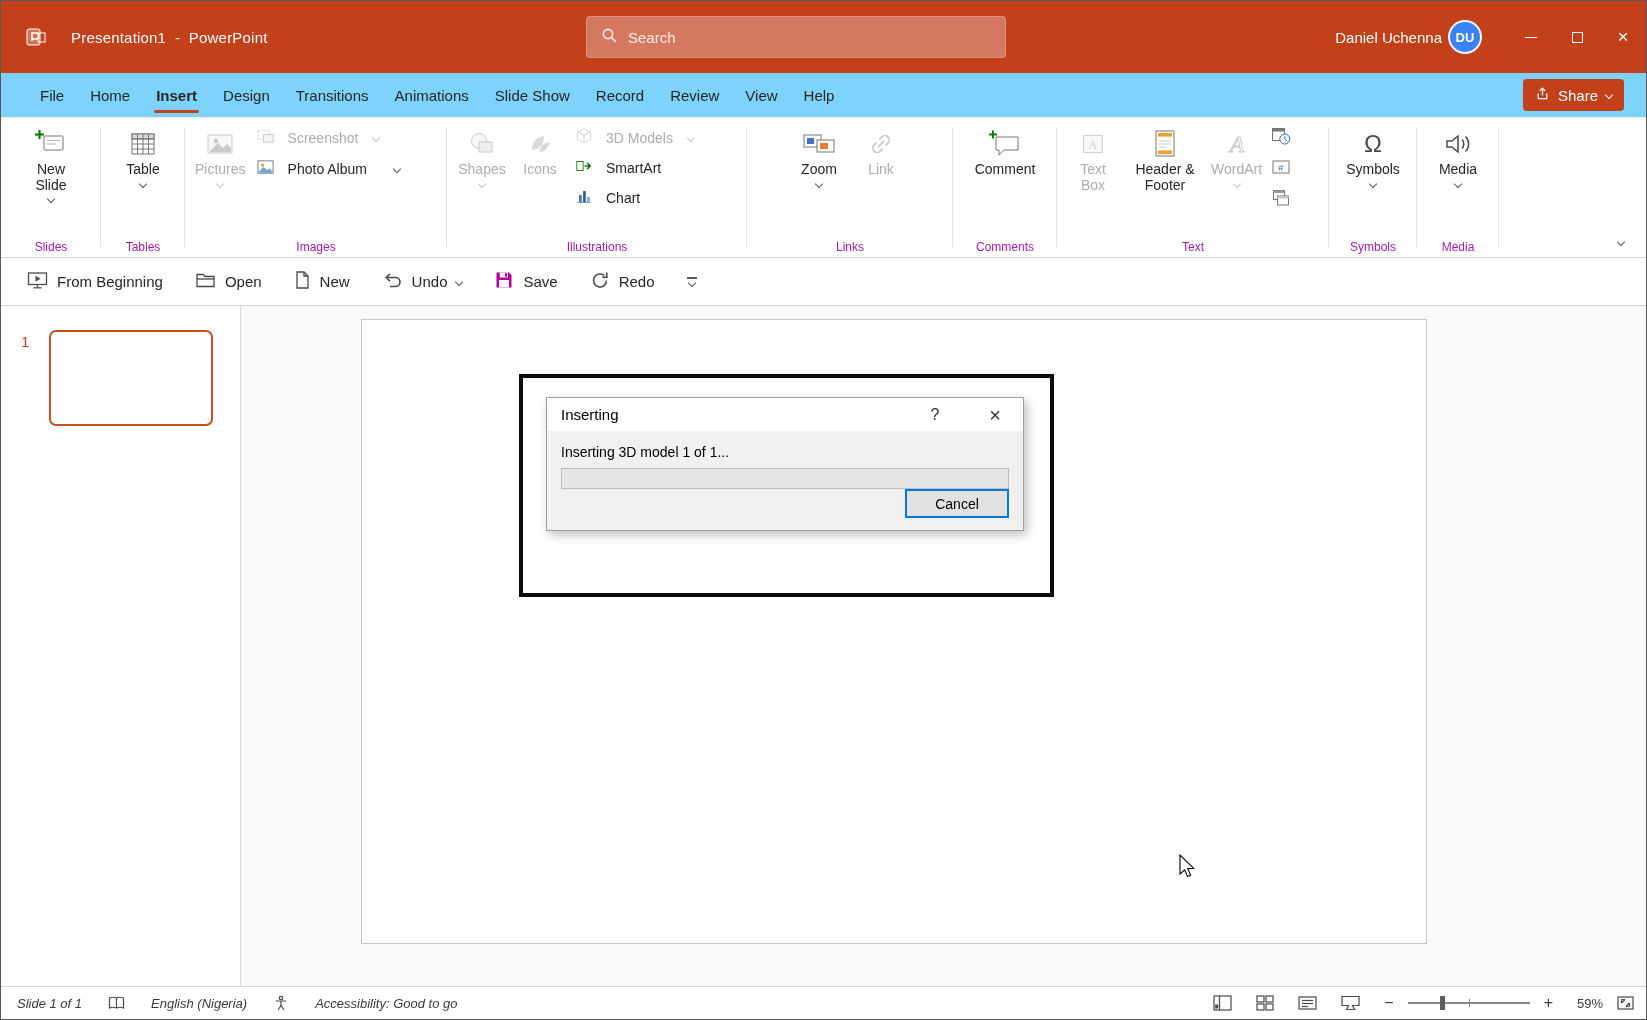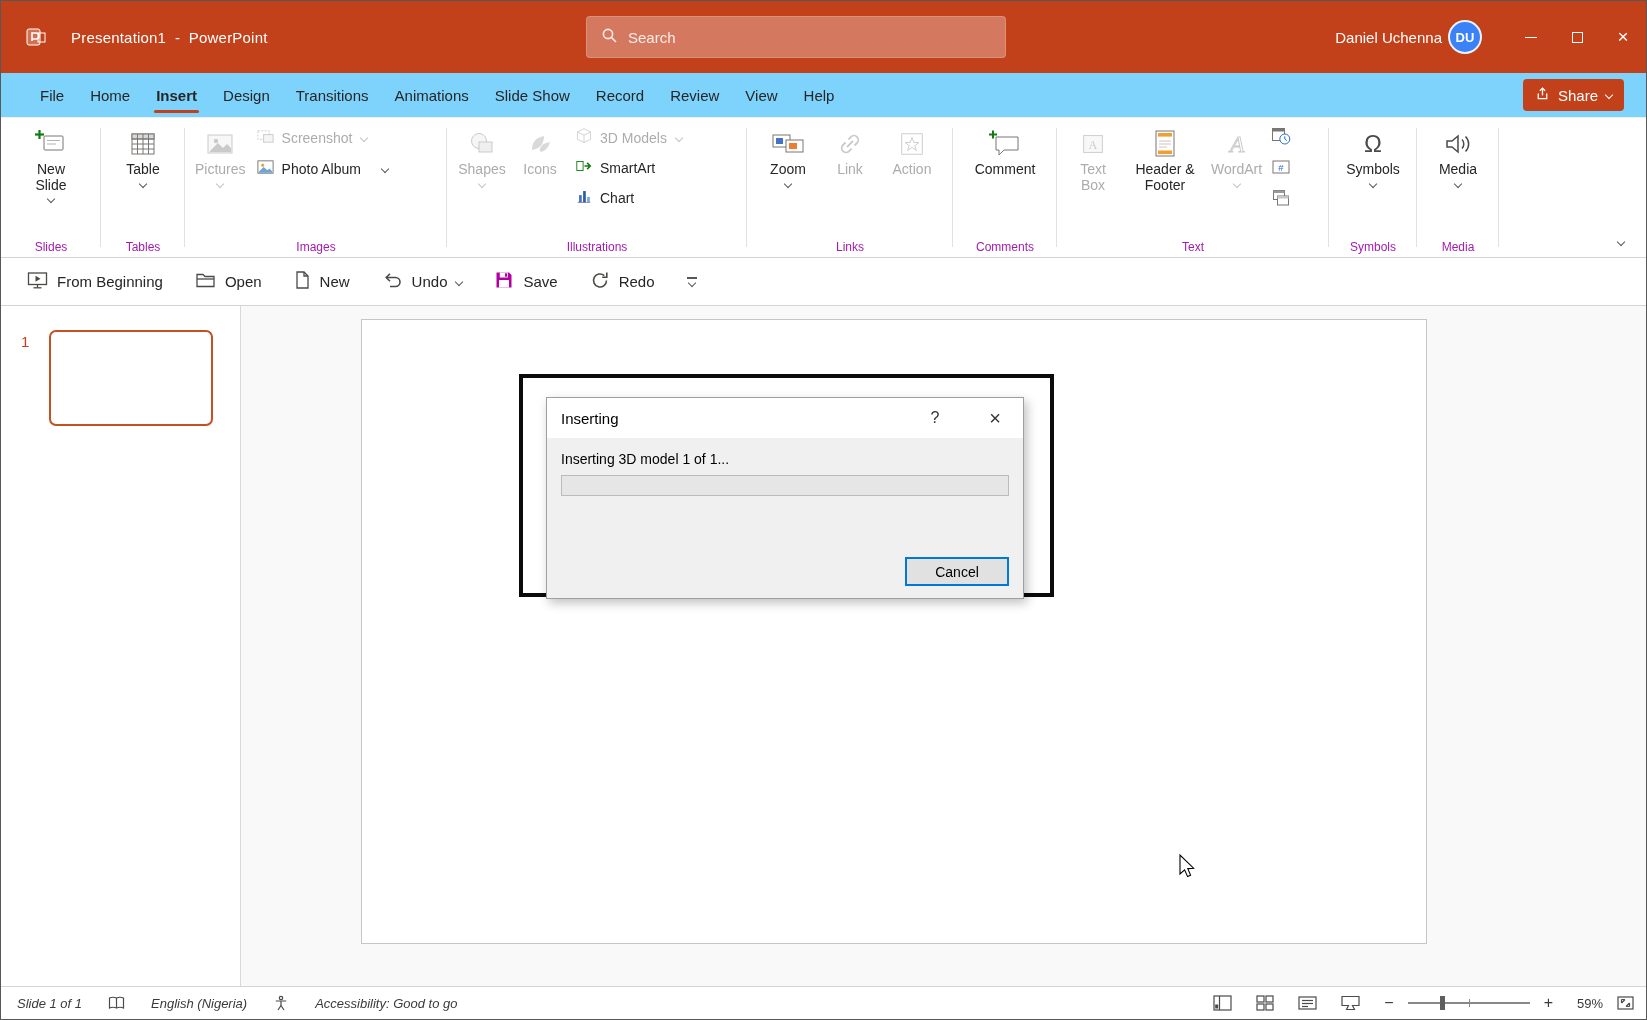--- a/index.html
+++ b/index.html
@@ -35,21 +35,21 @@
   .rgroup::after { content:""; position:absolute; right:0; top:10px; bottom:10px; width:1px; background:#E1E1E1; }
   .rgroup-label { position:absolute; left:0; right:0; bottom:3px; text-align:center; font-size:12px; color:#a21caf; }
   .rbody { display:flex; flex:1; align-items:stretch; }
   .big-btn { min-width:58px; padding:6px 4px 2px; display:flex; flex-direction:column; align-items:center; text-align:center; line-height:1.12; font-size:14px; border-radius:3px; }
   .big-btn .bicon { height:36px; display:flex; align-items:center; justify-content:center; }
   .big-btn .blabel { max-width:66px; }
   .narrow .blabel { max-width:52px; }
   .caret { width:6px; height:6px; border-right:1.5px solid #5A5856; border-bottom:1.5px solid #5A5856; transform:rotate(45deg); display:inline-block; }
   .big-btn .caret { margin-top:3px; }
   .small-col { display:flex; flex-direction:column; justify-content:flex-start; padding-top:5px; gap:5px; }
-  .small-btn { display:flex; align-items:center; gap:7px; font-size:14px; padding:2px 6px; border-radius:3px; }
+  .small-btn { display:flex; align-items:center; gap:13px; font-size:14px; padding:2px 6px; border-radius:3px; }
   .small-btn .caret { margin-left:2px; }
   .icon-col { display:flex; flex-direction:column; justify-content:flex-start; padding-top:4px; gap:4px; }
   .icon-only { padding:2px 5px; display:flex; align-items:center; }
   .disabled, .disabled .blabel { color:#AEACAA; }
   .disabled svg { filter:grayscale(1); opacity:.55; }
   .disabled .caret { border-color:#C6C4C2; }
   .omega { font-size:24px; color:#4B4A48; }
   .collapse-ribbon { position:absolute; right:22px; bottom:12px; }
 
   
@@ -61,21 +61,21 @@
   
   .content { position:absolute; top:305px; left:0; right:0; bottom:33px; background:#F9F9F9; }
   .slides-panel { position:absolute; left:0; top:0; bottom:0; width:240px; background:#FFFFFF; border-right:1px solid #D9D9D9; }
   .thumb-num { position:absolute; left:20px; top:27px; font-size:15px; color:#C2401A; }
   .slide-thumb { position:absolute; left:48px; top:24px; width:164px; height:96px; background:#fff; border:2px solid #C4511F; border-radius:7px; }
   .canvas { position:absolute; left:240px; top:0; right:0; bottom:0; }
   .slide { position:absolute; left:120px; top:13px; width:1066px; height:625px; background:#fff; border:1px solid #C6C6C6; }
 
   
   .dlg-frame { position:absolute; left:278px; top:68px; width:535px; height:223px; border:4px solid #0B0B0B; background:transparent; }
-  .dialog { position:absolute; left:305px; top:91px; width:478px; height:202px; background:#F0F0F0; border:1px solid #9F9F9F; box-shadow:3px 4px 10px rgba(0,0,0,.25); display:flex; flex-direction:column; }
+  .dialog { position:absolute; left:305px; top:91px; width:478px; height:134px; background:#F0F0F0; border:1px solid #9F9F9F; box-shadow:3px 4px 10px rgba(0,0,0,.25); display:flex; flex-direction:column; }
   .dlg-titlebar { height:40px; background:#FFFFFF; display:flex; align-items:center; padding:0 14px; }
   .dlg-title { font-size:15px; color:#000; }
   .dlg-btns { margin-left:auto; display:flex; align-items:center; gap:34px; }
   .dlg-help { font-size:16px; color:#333; padding:2px 8px; }
   .dlg-close { font-size:20px; color:#333; padding:0 8px; line-height:1; }
   .dlg-body { flex:1; padding:13px 14px 12px; display:flex; flex-direction:column; }
   .dlg-msg { font-size:14px; color:#000; margin-bottom:8px; }
   .progress { height:21px; background:#E6E6E6; border:1px solid #BCBCBC; position:relative; overflow:hidden; }
   .progress-fill { position:absolute; left:0; top:0; bottom:0; width:0%; background:#06B025; }
   .dlg-actions { margin-top:auto; display:flex; justify-content:flex-end; }
@@ -320,29 +320,20 @@
         <div class="big-btn disabled">
           <span class="bicon">
             <svg width="30" height="30" viewBox="0 0 30 30" fill="none" stroke="#A19F9D" stroke-width="1.8">
                 <path d="M12 18 L18 12"></path>
                 <path d="M10.5 13.5 L8 16 a4.3 4.3 0 0 0 6.1 6.1 L16.6 19.6"></path>
                 <path d="M19.5 16.5 L22 14 a4.3 4.3 0 0 0 -6.1 -6.1 L13.4 10.4"></path>
               </svg>
           </span>
           <span class="blabel">Link</span>
         </div>
-        <div class="big-btn disabled">
-          <span class="bicon">
-            <svg width="28" height="28" viewBox="0 0 30 30" fill="none" stroke="#A19F9D">
-                <rect x="4" y="4" width="22" height="22"></rect>
-                <path d="M15 8 L16.9 13.3 L22.5 13.3 L18 16.7 L19.7 22 L15 18.7 L10.3 22 L12 16.7 L7.5 13.3 L13.1 13.3 Z"></path>
-              </svg>
-          </span>
-          <span class="blabel">Action</span>
-        </div>
       </div>
       <div class="rgroup-label">Links</div>
     </div>
 
     <div class="rgroup" style="width:104px">
       <div class="rbody" style="justify-content:center">
         <div class="big-btn">
           <span class="bicon">
             <svg width="34" height="30" viewBox="0 0 34 30">
                 <path d="M8 8 H30 V21 H16 L11 26 V21 H8 Z" fill="#fff" stroke="#797774"></path>

